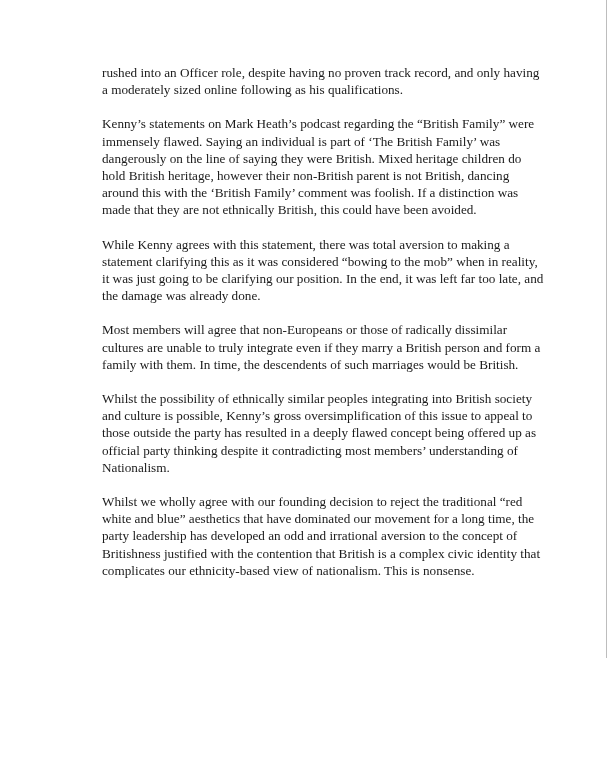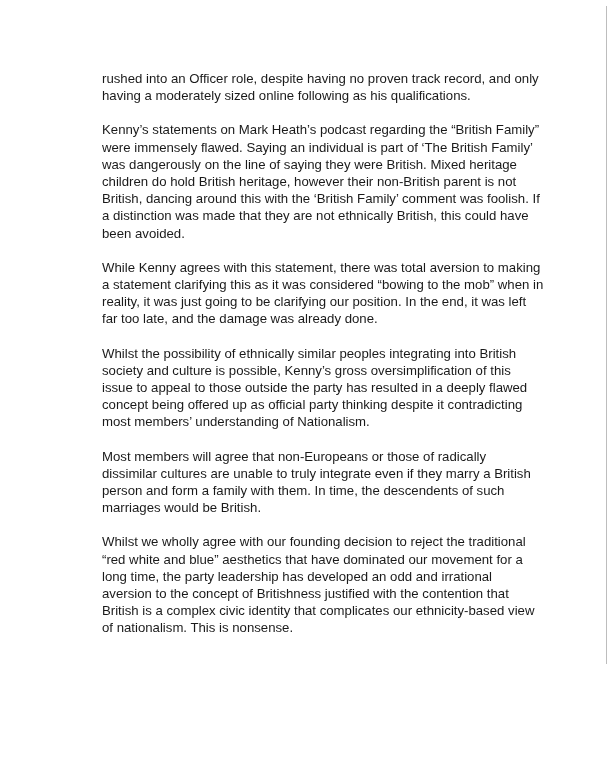--- a/index.html
+++ b/index.html
@@ -11,25 +11,26 @@
       width: 609px;
       height: 770px;
       position: relative;
       overflow: hidden;
       font-family: "Liberation Sans", sans-serif;
       color: #1a1a1a;
     }
     .page {
       position: absolute;
       left: 0;
-      top: 6px;
+      top: 0;
       width: 606px;
       height: 658px;
       background: #ffffff;
       border-right: 1px solid #bdbdbd;
+      font-family: Liberation Serif, serif;
     }
     .content {
       position: absolute;
       left: 102px;
       top: 64px;
       width: 442px;
       font-size: 13.2px;
       line-height: 17.2px;
     }
     .para {
@@ -51,17 +52,17 @@
     }
   </style>
 </head>
 <body>
 
 <div class="page">
   <div class="content">
     <p class="para">rushed into an Officer role, despite having no proven track record, and only having a moderately sized online following as his qualifications.</p>
     <p class="para">Kenny’s statements on Mark Heath’s podcast regarding the “British Family” were immensely flawed. Saying an individual is part of ‘The British Family’ was dangerously on the line of saying they were British. Mixed heritage children do hold British heritage, however their non-British parent is not British, dancing around this with the ‘British Family’ comment was foolish. If a distinction was made that they are not ethnically British, this could have been avoided.</p>
     <p class="para">While Kenny agrees with this statement, there was total aversion to making a statement clarifying this as it was considered “bowing to the mob” when in reality, it was just going to be clarifying our position. In the end, it was left far too late, and the damage was already done.</p>
+    <p class="para">Most members will agree that non-Europeans or those of radically dissimilar cultures are unable to truly integrate even if they marry a British person and form a family with them. In time, the descendents of such marriages would be British.</p>
     <p class="para">Whilst the possibility of ethnically similar peoples integrating into British society and culture is possible, Kenny’s gross oversimplification of this issue to appeal to those outside the party has resulted in a deeply flawed concept being offered up as official party thinking despite it contradicting most members’ understanding of Nationalism.</p>
-    <p class="para">Most members will agree that non-Europeans or those of radically dissimilar cultures are unable to truly integrate even if they marry a British person and form a family with them. In time, the descendents of such marriages would be British.</p>
     <p class="para">Whilst we wholly agree with our founding decision to reject the traditional “red white and blue” aesthetics that have dominated our movement for a long time, the party leadership has developed an odd and irrational aversion to the concept of Britishness justified with the contention that British is a complex civic identity that complicates our ethnicity-based view of nationalism. This is nonsense.</p>
   </div>
 </div>
 
 </body></html>

